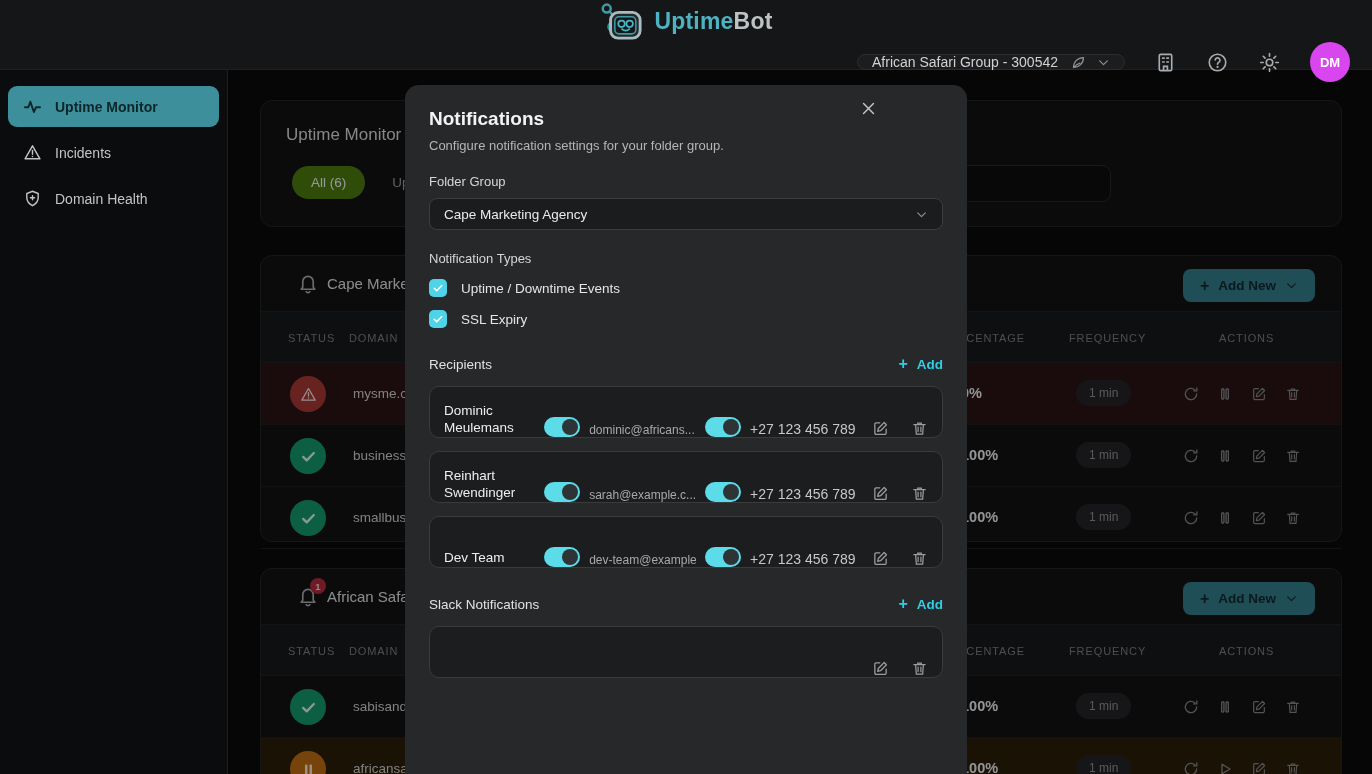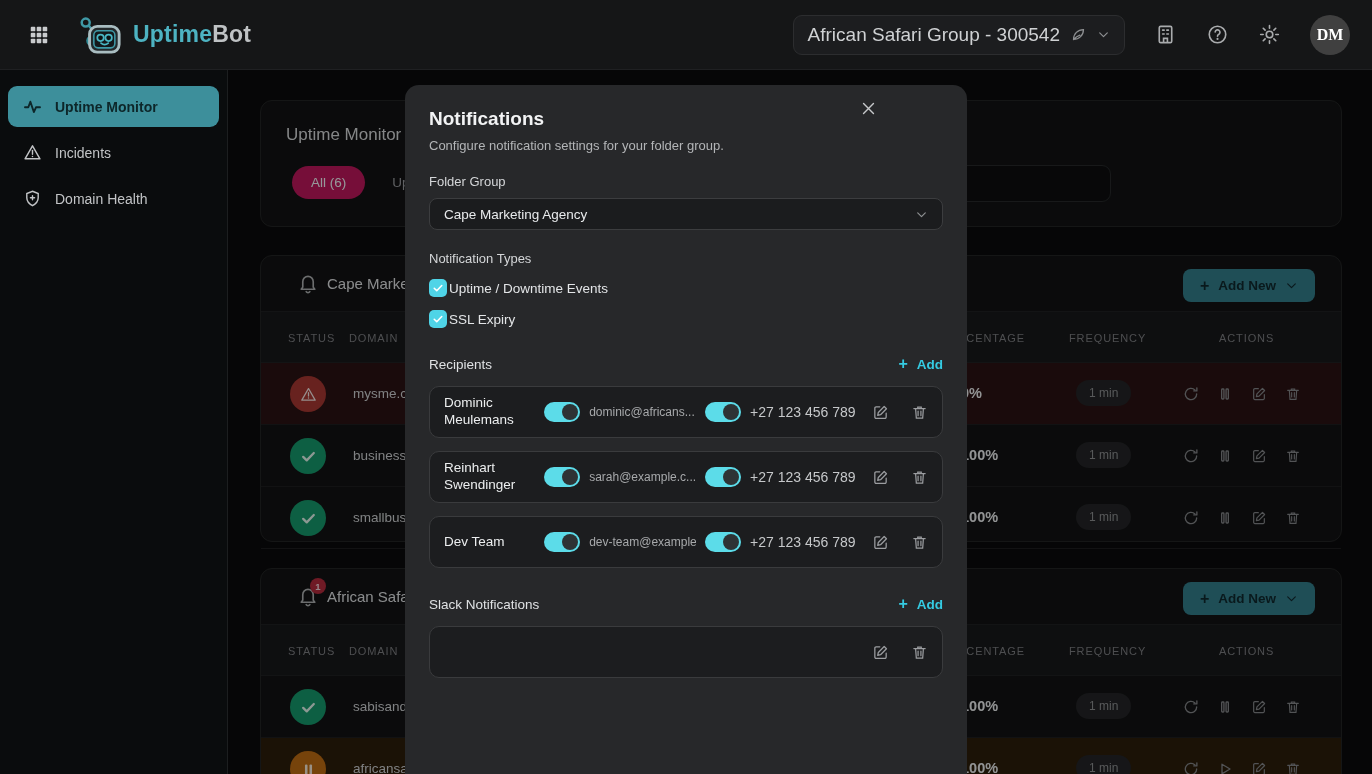--- a/index.html
+++ b/index.html
@@ -2,51 +2,51 @@
 <html><head>
 <meta charset="utf-8">
 <style>
   * { margin:0; padding:0; box-sizing:border-box; }
   html,body { background:#000; }
   body { font-family:"Liberation Sans", sans-serif; }
   .screen { position:relative; width:1372px; height:774px; overflow:hidden; background:#0b0b0c; }
 
   
   .topbar { position:absolute; top:0; left:0; width:1372px; height:70px; background:#151617;
-            border-bottom:1px solid #1f2022; display:flex; align-items:center; padding:0 22px; z-index:30; }
+            border-bottom:1px solid #1f2022; display:flex; align-items:center; padding:0 22px; z-index:30;flex-direction:column; }
   .grid-btn { width:22px; height:22px; margin:0 28px 0 6px; color:#c9cbcd; cursor:pointer; }
   .logo { display:flex; align-items:center; gap:9px; }
   .logo-text { font-size:23px; font-weight:bold; letter-spacing:.2px; }
   .logo-text .t1 { color:#4db3c2; }
   .logo-text .t2 { color:#bfc2c4; }
   .topbar-right { margin-left:auto; display:flex; align-items:center; gap:29px; }
   .group-select { display:flex; align-items:center; gap:10px; background:#1c1d1f; border:1px solid #2c2d2f;
-                  border-radius:9px; height:40px; padding:0 14px; color:#cfd1d3; font-size:19px; min-width:268px; cursor:pointer; }
+                  border-radius:9px; height:16px; padding:0 14px; color:#cfd1d3; font-size:14px; min-width:268px; cursor:pointer; }
   .group-select .lbl { white-space:nowrap; }
   .tb-icon { width:23px; height:23px; color:#a9abad; cursor:pointer; }
-  .avatar { width:40px; height:40px; border-radius:50%; background:#404040; color:#fff; font-weight:bold;
-            font-size:16px; display:flex; align-items:center; justify-content:center; cursor:pointer;font-family:Liberation Serif, serif; }
+  .avatar { width:40px; height:40px; border-radius:50%; background:#d946ef; color:#fff; font-weight:bold;
+            font-size:13px; display:flex; align-items:center; justify-content:center; cursor:pointer; }
 
   
   .sidebar { position:absolute; top:70px; left:0; width:228px; height:704px; background:#0a0c0d;
              border-right:1px solid #1c1e1f; padding-top:11px; z-index:5; }
   .side-item { display:flex; align-items:center; gap:13px; margin:5px 8px; padding:11px 15px;
                border-radius:9px; color:#c2c4c6; font-size:14px; cursor:pointer; }
   .side-item svg { width:19px; height:19px; flex:none; }
   .side-item.active { background:#3d8f9b; color:#0d2629; font-weight:bold; }
 
   
   .main { position:absolute; top:70px; left:228px; width:1144px; height:704px; background:#0b0b0c; }
   .panel { position:absolute; left:32px; width:1082px; background:#121314; border:1px solid #232425; border-radius:12px; }
   .panel1 { top:30px; height:127px; }
   .panel2 { top:185px; height:287px; }
   .panel3 { top:498px; height:300px; }
   .p1-title { position:absolute; left:25px; top:24px; font-size:17px; color:#d6d8da; }
   .filters { position:absolute; left:31px; top:63px; height:37px; display:flex; align-items:center; gap:27px; }
-  .fpill { background:#be185d; color:#f2f6f7; font-size:13.5px; padding:9px 19px; border-radius:19px; cursor:pointer; }
+  .fpill { background:#4d7c0f; color:#f2f6f7; font-size:13.5px; padding:9px 19px; border-radius:19px; cursor:pointer; }
   .fplain { color:#9a9ca0; font-size:13.5px; cursor:pointer; }
   .searchbox { position:absolute; top:64px; left:640px; width:210px; height:37px; background:#0d0e0f;
                border:1px solid #27292b; border-radius:9px; cursor:text; }
 
   .sec-head { position:relative; height:55px; }
   .bell-wrap { position:absolute; left:36px; top:16px; width:22px; height:22px; color:#aeb0b2; }
   .bell-badge { position:absolute; left:49px; top:9px; min-width:16px; height:16px; border-radius:8px;
                 background:#b32a3c; color:#f4d7db; font-size:9.5px; font-weight:bold;
                 display:flex; align-items:center; justify-content:center; padding:0 4px; }
   .sec-title { position:absolute; left:66px; top:19px; font-size:15px; color:#dfe1e3; }
@@ -81,30 +81,30 @@
   
   .modal { position:absolute; left:405px; top:85px; width:562px; height:720px; background:#27282a;
            border-radius:14px; z-index:20; padding:23px 24px; }
   .m-title { font-size:19px; font-weight:bold; color:#f2f3f4; }
   .m-close { position:absolute; left:455px; top:15px; width:17px; height:17px; color:#c6c8ca; cursor:pointer; }
   .m-sub { margin-top:8px; font-size:13px; color:#b3b5b7; }
   .m-label { margin-top:21px; font-size:13px; color:#d4d6d8; }
   .m-select { margin-top:9px; height:32px; background:#1b1c1e; border:1px solid #3c3d3f; border-radius:8px;
               display:flex; align-items:center; padding:0 14px; font-size:13.5px; color:#e8eaec; cursor:pointer; }
   .m-select svg { margin-left:auto; width:13px; height:13px; color:#8e9092; }
-  .cb-row { margin-top:13px; display:flex; align-items:center; gap:2px; font-size:13.5px; color:#e3e5e7; }
+  .cb-row { margin-top:13px; display:flex; align-items:center; gap:14px; font-size:13.5px; color:#e3e5e7; }
   .checkbox { width:18px; height:18px; border-radius:5px; background:#4fd4e7; display:flex;
               align-items:center; justify-content:center; color:#fff; cursor:pointer; }
   .checkbox svg { width:12px; height:12px; }
   .m-rowhead { margin-top:27px; display:flex; align-items:center; justify-content:space-between; }
   .m-rowhead .hl { font-size:13.5px; color:#dfe1e3; }
   .addlink { display:flex; align-items:center; gap:9px; color:#35cbe2; font-size:13.5px; font-weight:bold; cursor:pointer; }
   .addlink .plus { font-size:16px; }
   .rcard { margin-top:13px; height:52px; background:#1c1d1f; border:1px solid #3a3b3d; border-radius:10px;
-           display:flex; align-items:center; padding:0 14px; gap:9px; }
+           display:flex; align-items:flex-end; padding:0 14px; gap:9px; }
   .rname { width:99px; font-size:13.5px; color:#eceeef; line-height:1.25; }
   .toggle { position:relative; width:36px; height:20px; border-radius:10px; background:#5cdce9; flex:none; cursor:pointer; }
   .toggle .knob { position:absolute; right:2px; top:2px; width:16px; height:16px; border-radius:50%; background:#2e3335; }
   .remail { width:116px; font-size:12px; color:#a7a9ab; white-space:nowrap; overflow:hidden; }
   .rphone { width:104px; font-size:14px; color:#c6c8ca; white-space:nowrap; }
   .rspacer { flex:1; }
   .ricon { width:17px; height:17px; color:#9b9da0; cursor:pointer; flex:none; }
   .ricon + .ricon { margin-left:13px; }
   .slack-col { display:flex; flex-direction:column; gap:3px; }
   .slack-ch { font-size:13.5px; font-weight:bold; color:#eceeef; }

